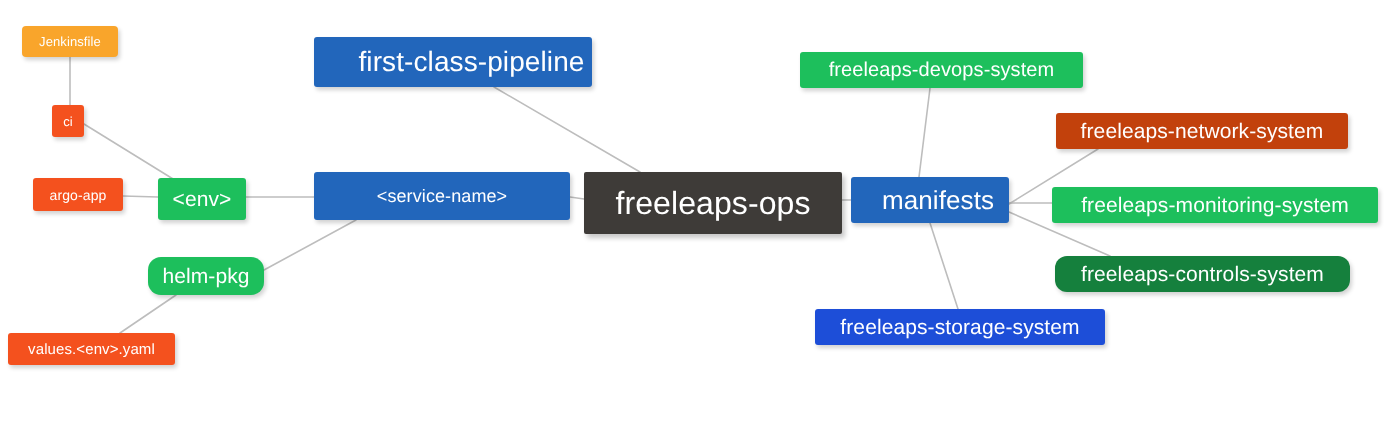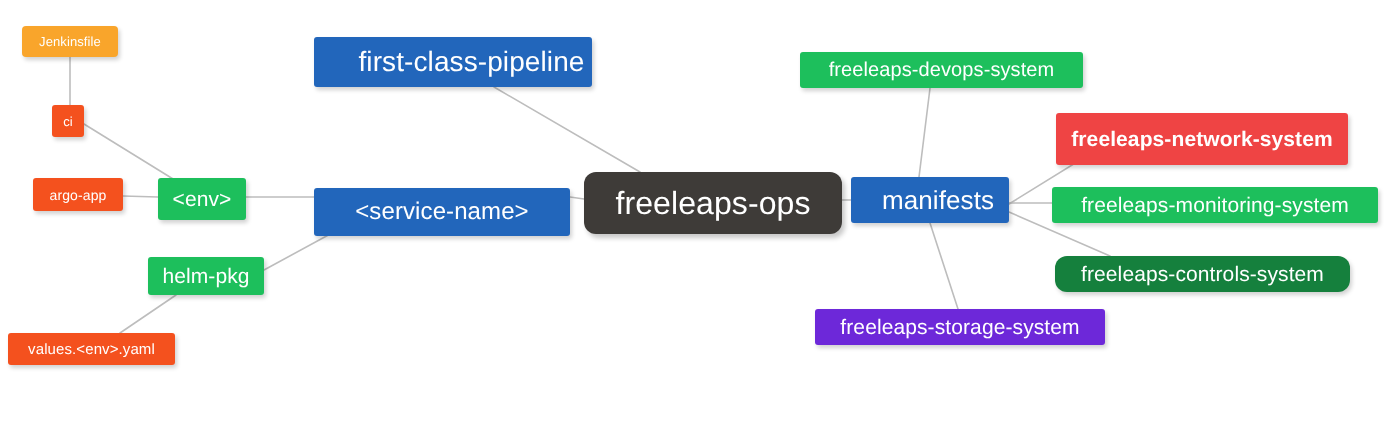--- a/index.html
+++ b/index.html
@@ -77,45 +77,45 @@
       </div>
       <div class="node" style="left: 33px; top: 178px; width: 90px; height: 33px; background: rgb(244, 81, 30); font-size: 14px; border-radius: 3px;">
         <span>argo-app</span>
       </div>
       <div class="node" style="left: 8px; top: 333px; width: 167px; height: 32px; background: rgb(244, 81, 30); font-size: 15px; border-radius: 3px;">
         <span>values.&lt;env&gt;.yaml</span>
       </div>
       <div class="node" style="left: 158px; top: 178px; width: 88px; height: 42px; background: rgb(29, 191, 92); font-size: 21px; border-radius: 3px;">
         <span>&lt;env&gt;</span>
       </div>
-      <div class="node" style="left: 148px; top: 257px; width: 116px; height: 38px; background: rgb(29, 191, 92); font-size: 21px; border-radius: 3px;">
+      <div class="node" style="left: 148px; top: 257px; width: 116px; height: 38px; background: rgb(29, 191, 92); font-size: 21px; border-radius: 13px;">
         <span>helm-pkg</span>
       </div>
       <div class="node" style="left: 314px; top: 37px; width: 278px; height: 50px; background: rgb(34, 102, 187); font-size: 28px; border-radius: 3px; padding-left: 37px;">
         <span>first-class-pipeline</span>
       </div>
-      <div class="node" style="left: 314px; top: 172px; width: 256px; height: 48px; background: rgb(34, 102, 187); font-size: 24px; border-radius: 3px; margin-top: 16px;">
+      <div class="node" style="left: 314px; top: 172px; width: 256px; height: 48px; background: rgb(34, 102, 187); font-size: 18px; border-radius: 3px;">
         <span>&lt;service-name&gt;</span>
       </div>
-      <div class="node root" style="left: 584px; top: 172px; width: 258px; height: 62px; background: rgb(62, 59, 56); font-size: 32px; border-radius: 12px;">
+      <div class="node root" style="left: 584px; top: 172px; width: 258px; height: 62px; background: rgb(62, 59, 56); font-size: 32px; border-radius: 2px;">
         <span>freeleaps-ops</span>
       </div>
       <div class="node" style="left: 851px; top: 177px; width: 158px; height: 46px; background: rgb(34, 102, 187); font-size: 26px; border-radius: 3px; padding-left: 16px;">
         <span>manifests</span>
       </div>
       <div class="node" style="left: 800px; top: 28px; width: 283px; height: 36px; background: rgb(29, 191, 92); font-size: 20px; border-radius: 3px; margin-top: 24px;">
         <span>freeleaps-devops-system</span>
       </div>
-      <div class="node" style="left: 1056px; top: 113px; width: 292px; height: 52px; background: #ef4444; font-size: 21px; border-radius: 3px; font-weight: bold;">
+      <div class="node" style="left: 1056px; top: 113px; width: 292px; height: 36px; background: #c2410c; font-size: 21px; border-radius: 3px;">
         <span>freeleaps-network-system</span>
       </div>
       <div class="node" style="left: 1052px; top: 187px; width: 326px; height: 36px; background: rgb(29, 191, 92); font-size: 21px; border-radius: 3px;">
         <span>freeleaps-monitoring-system</span>
       </div>
       <div class="node" style="left: 1055px; top: 256px; width: 295px; height: 36px; background: #15803d; font-size: 21px; border-radius: 12px;">
         <span>freeleaps-controls-system</span>
       </div>
-      <div class="node" style="left: 815px; top: 309px; width: 290px; height: 36px; background: #6d28d9; font-size: 21px; border-radius: 3px;">
+      <div class="node" style="left: 815px; top: 309px; width: 290px; height: 36px; background: #1d4ed8; font-size: 21px; border-radius: 3px;">
         <span>freeleaps-storage-system</span>
       </div>
     </div>
 
 </div>
 
 </body></html>

